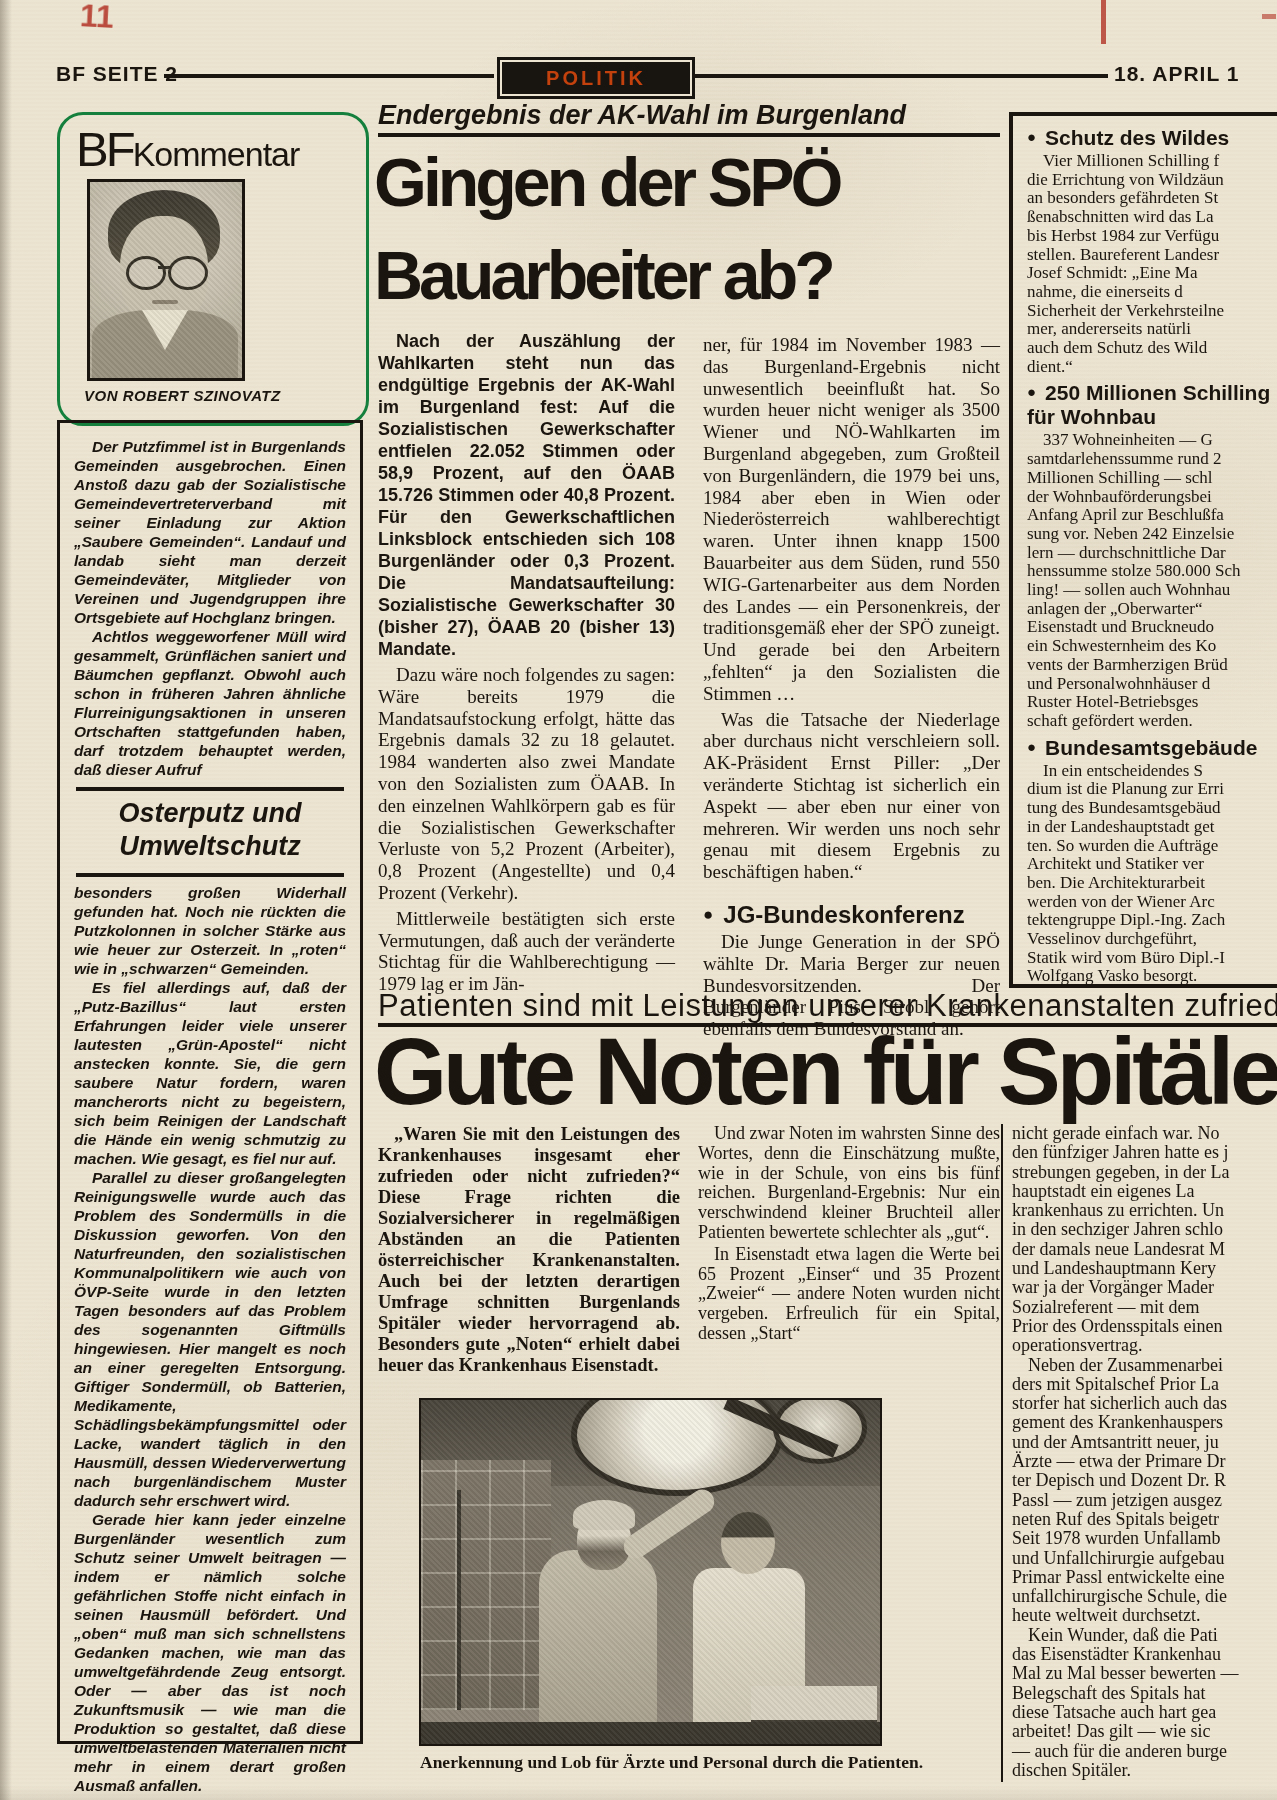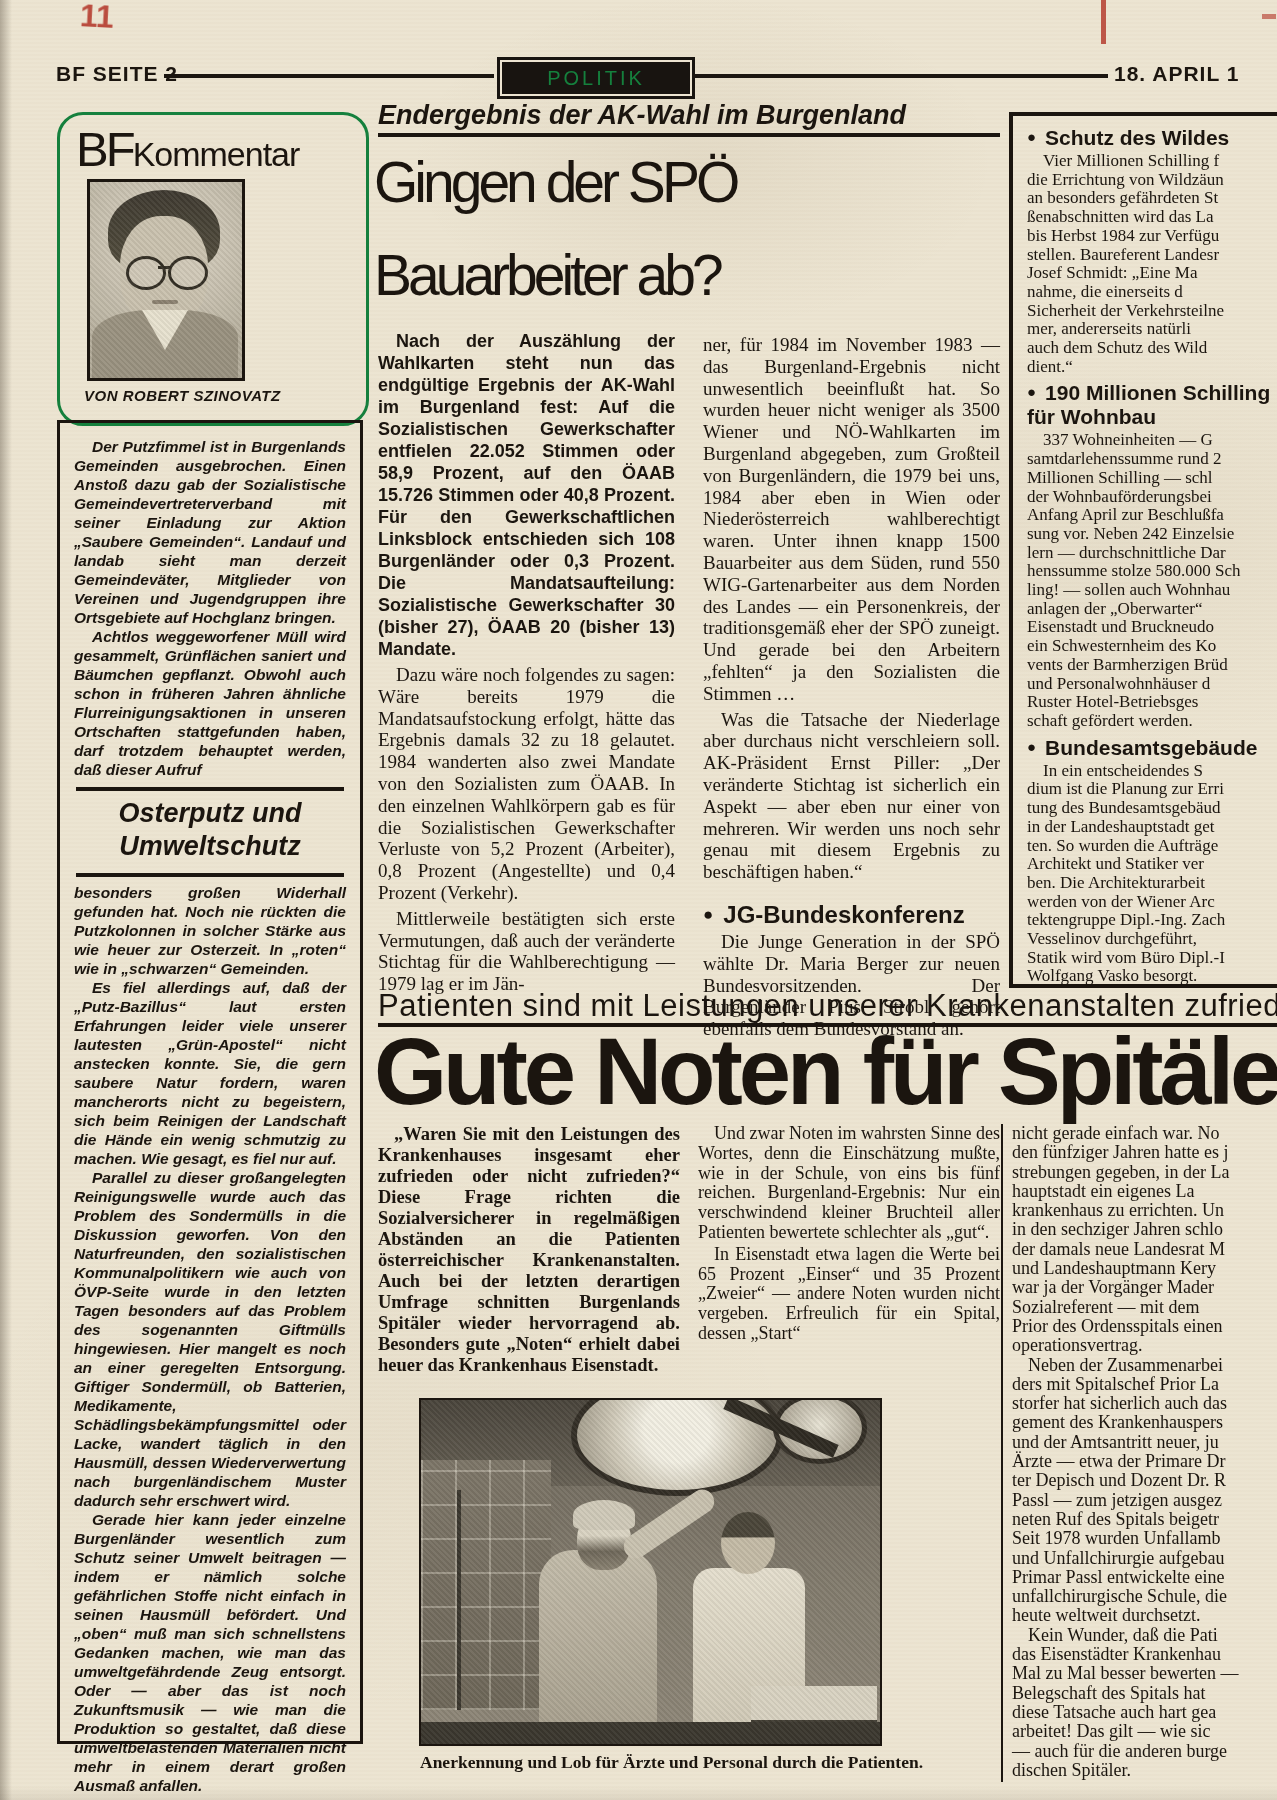--- a/index.html
+++ b/index.html
@@ -13,21 +13,21 @@
       radial-gradient(ellipse 500px 300px at 88% 30%,rgba(110,85,45,.05),rgba(0,0,0,0) 70%),
       radial-gradient(ellipse 600px 400px at 30% 80%,rgba(110,85,45,.04),rgba(0,0,0,0) 70%),
       repeating-linear-gradient(0deg,rgba(90,70,40,.015) 0 2px,rgba(255,255,250,.02) 2px 4px);}
   .abs{position:absolute;}
 
   
   .hdr-left{left:56px;top:62px;font-size:21px;font-weight:700;letter-spacing:1px;}
   .rule{height:4px;background:#1b150f;}
   .politik{left:497px;top:57px;width:192px;height:36px;border:3px solid #181410;background:#181410;
            box-shadow:inset 0 0 0 2px #ece4d1;display:flex;align-items:center;justify-content:center;}
-  .politik span{color:#15803d;font-size:20px;font-weight:400;letter-spacing:3px;}
+  .politik span{color:#c2410c;font-size:20px;font-weight:700;letter-spacing:3px;}
   .hdr-right{left:1114px;top:62px;font-size:21px;font-weight:700;letter-spacing:1px;white-space:nowrap;}
   .red{color:#b23326;font-weight:700;}
 
   
   .kbox1{left:57px;top:112px;width:306px;height:308px;border:3px solid #15803d;border-radius:26px;}
   .klogo{position:absolute;left:16px;top:6px;white-space:nowrap;}
   .klogo .bf{font-size:49px;letter-spacing:-3px;font-weight:400;}
   .klogo .km{font-size:34px;font-weight:400;letter-spacing:-1px;}
   .portrait{position:absolute;left:27px;top:64px;width:152px;height:196px;border:3px solid #1b150f;
             background:radial-gradient(circle at 50% 30%,#ddd6c6,#b2ab99 85%);overflow:hidden;}
@@ -49,21 +49,21 @@
   .kbox2{left:57px;top:420px;width:306px;height:1324px;border:3px solid #1b150f;padding:14px 14px 0 14px;box-sizing:border-box;}
   .kitalic p{margin:0;font-size:15.5px;line-height:19px;font-style:italic;font-weight:700;
              text-align:justify;text-indent:18px;}
   .ksub{margin:8px 2px 6px 2px;border-top:4px solid #1b150f;border-bottom:4px solid #1b150f;
         padding:6px 0 10px 0;text-align:center;font-size:27px;line-height:33px;font-weight:700;font-style:italic;}
   .cont p:first-child{text-indent:0;}
 
   
   .kicker1{left:378px;top:100px;font-size:27px;font-weight:700;white-space:nowrap;font-style:italic;}
   .krule1{left:378px;top:133px;width:622px;}
-  .headline1{left:374px;top:136px;font-size:57px;line-height:93px;font-weight:400;letter-spacing:-4px;white-space:nowrap;}
+  .headline1{left:374px;top:136px;font-size:68px;line-height:93px;font-weight:700;letter-spacing:-4px;white-space:nowrap;}
   .cols{left:378px;top:330px;width:622px;display:flex;gap:28px;}
   .col{width:302px;}
   .lead-bold{margin:0;font-size:18px;line-height:22px;font-weight:700;text-align:justify;text-indent:18px;}
   .serif p{margin:4px 0 0 0;font-family:"Liberation Serif",serif;font-size:19px;line-height:21.8px;
            text-align:justify;text-indent:18px;}
   .jg-head{margin:18px 0 2px 0;font-size:24px;font-weight:700;white-space:nowrap;}
   .bullet{font-size:17px;vertical-align:3px;margin-right:10px;}
   .jg-body{font-family:"Liberation Serif",serif;font-size:19px;line-height:21.8px;text-align:justify;text-indent:18px;}
 
   
@@ -213,21 +213,21 @@
 ßenabschnitten wird das La
 bis Herbst 1984 zur Verfügu
 stellen. Baureferent Landesr
 Josef Schmidt: „Eine Ma
 nahme, die einerseits d
 Sicherheit der Verkehrsteilne
 mer, andererseits natürli
 auch dem Schutz des Wild
 dient.“</div>
     <div class="rb-head">
-      <span class="bullet">●</span><span>190 Millionen Schilling</span>
+      <span class="bullet">●</span><span>250 Millionen Schilling</span>
       <div>für Wohnbau</div>
     </div>
     <div class="rb-lines">337 Wohneinheiten — G
 samtdarlehenssumme rund 2
 Millionen Schilling — schl
 der Wohnbauförderungsbei
 Anfang April zur Beschlußfa
 sung vor. Neben 242 Einzelsie
 lern — durchschnittliche Dar
 henssumme stolze 580.000 Sch

